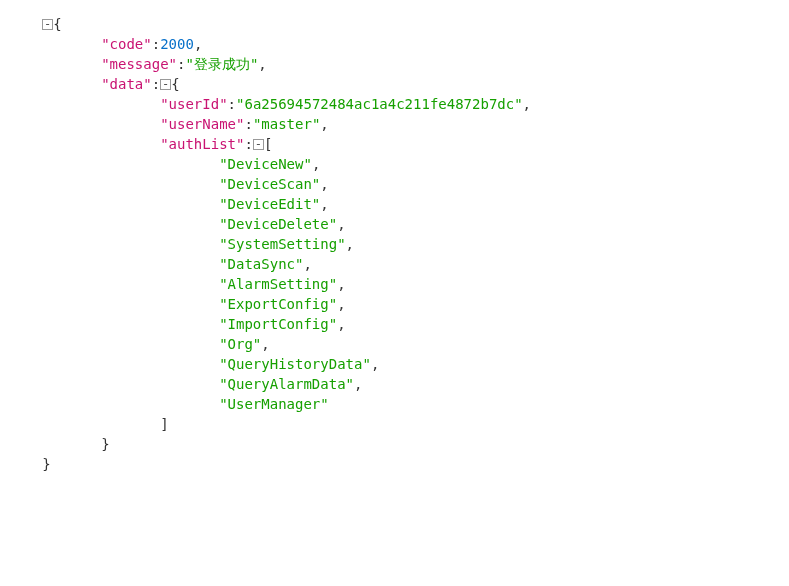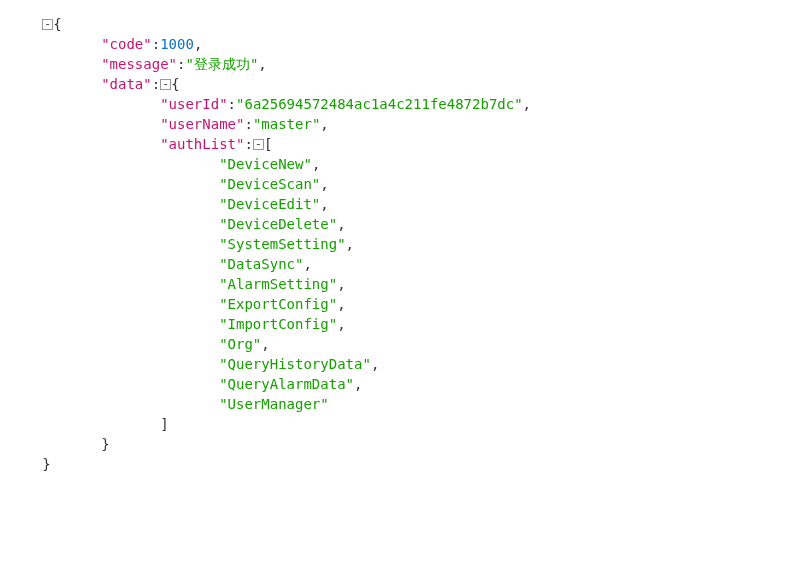--- a/index.html
+++ b/index.html
@@ -41,21 +41,21 @@
     background: #fff;
   }
 </style>
 </head>
 <body>
 
 <div class="viewer">
 
   <div class="line">     <span class="toggle">-</span><span class="punct">{</span></div>
 
-  <div class="line">            <span class="key">"code"</span><span class="punct">:</span><span class="num">1000</span><span class="punct">,</span></div>
+  <div class="line">            <span class="key">"code"</span><span class="punct">:</span><span class="num">2000</span><span class="punct">,</span></div>
 
   <div class="line">            <span class="key">"message"</span><span class="punct">:</span><span class="str">"登录成功"</span><span class="punct">,</span></div>
 
   <div class="line">            <span class="key">"data"</span><span class="punct">:</span><span class="toggle">-</span><span class="punct">{</span></div>
 
   <div class="line">                   <span class="key">"userId"</span><span class="punct">:</span><span class="str">"6a25694572484ac1a4c211fe4872b7dc"</span><span class="punct">,</span></div>
 
   <div class="line">                   <span class="key">"userName"</span><span class="punct">:</span><span class="str">"master"</span><span class="punct">,</span></div>
 
   <div class="line">                   <span class="key">"authList"</span><span class="punct">:</span><span class="toggle">-</span><span class="punct">[</span></div>

